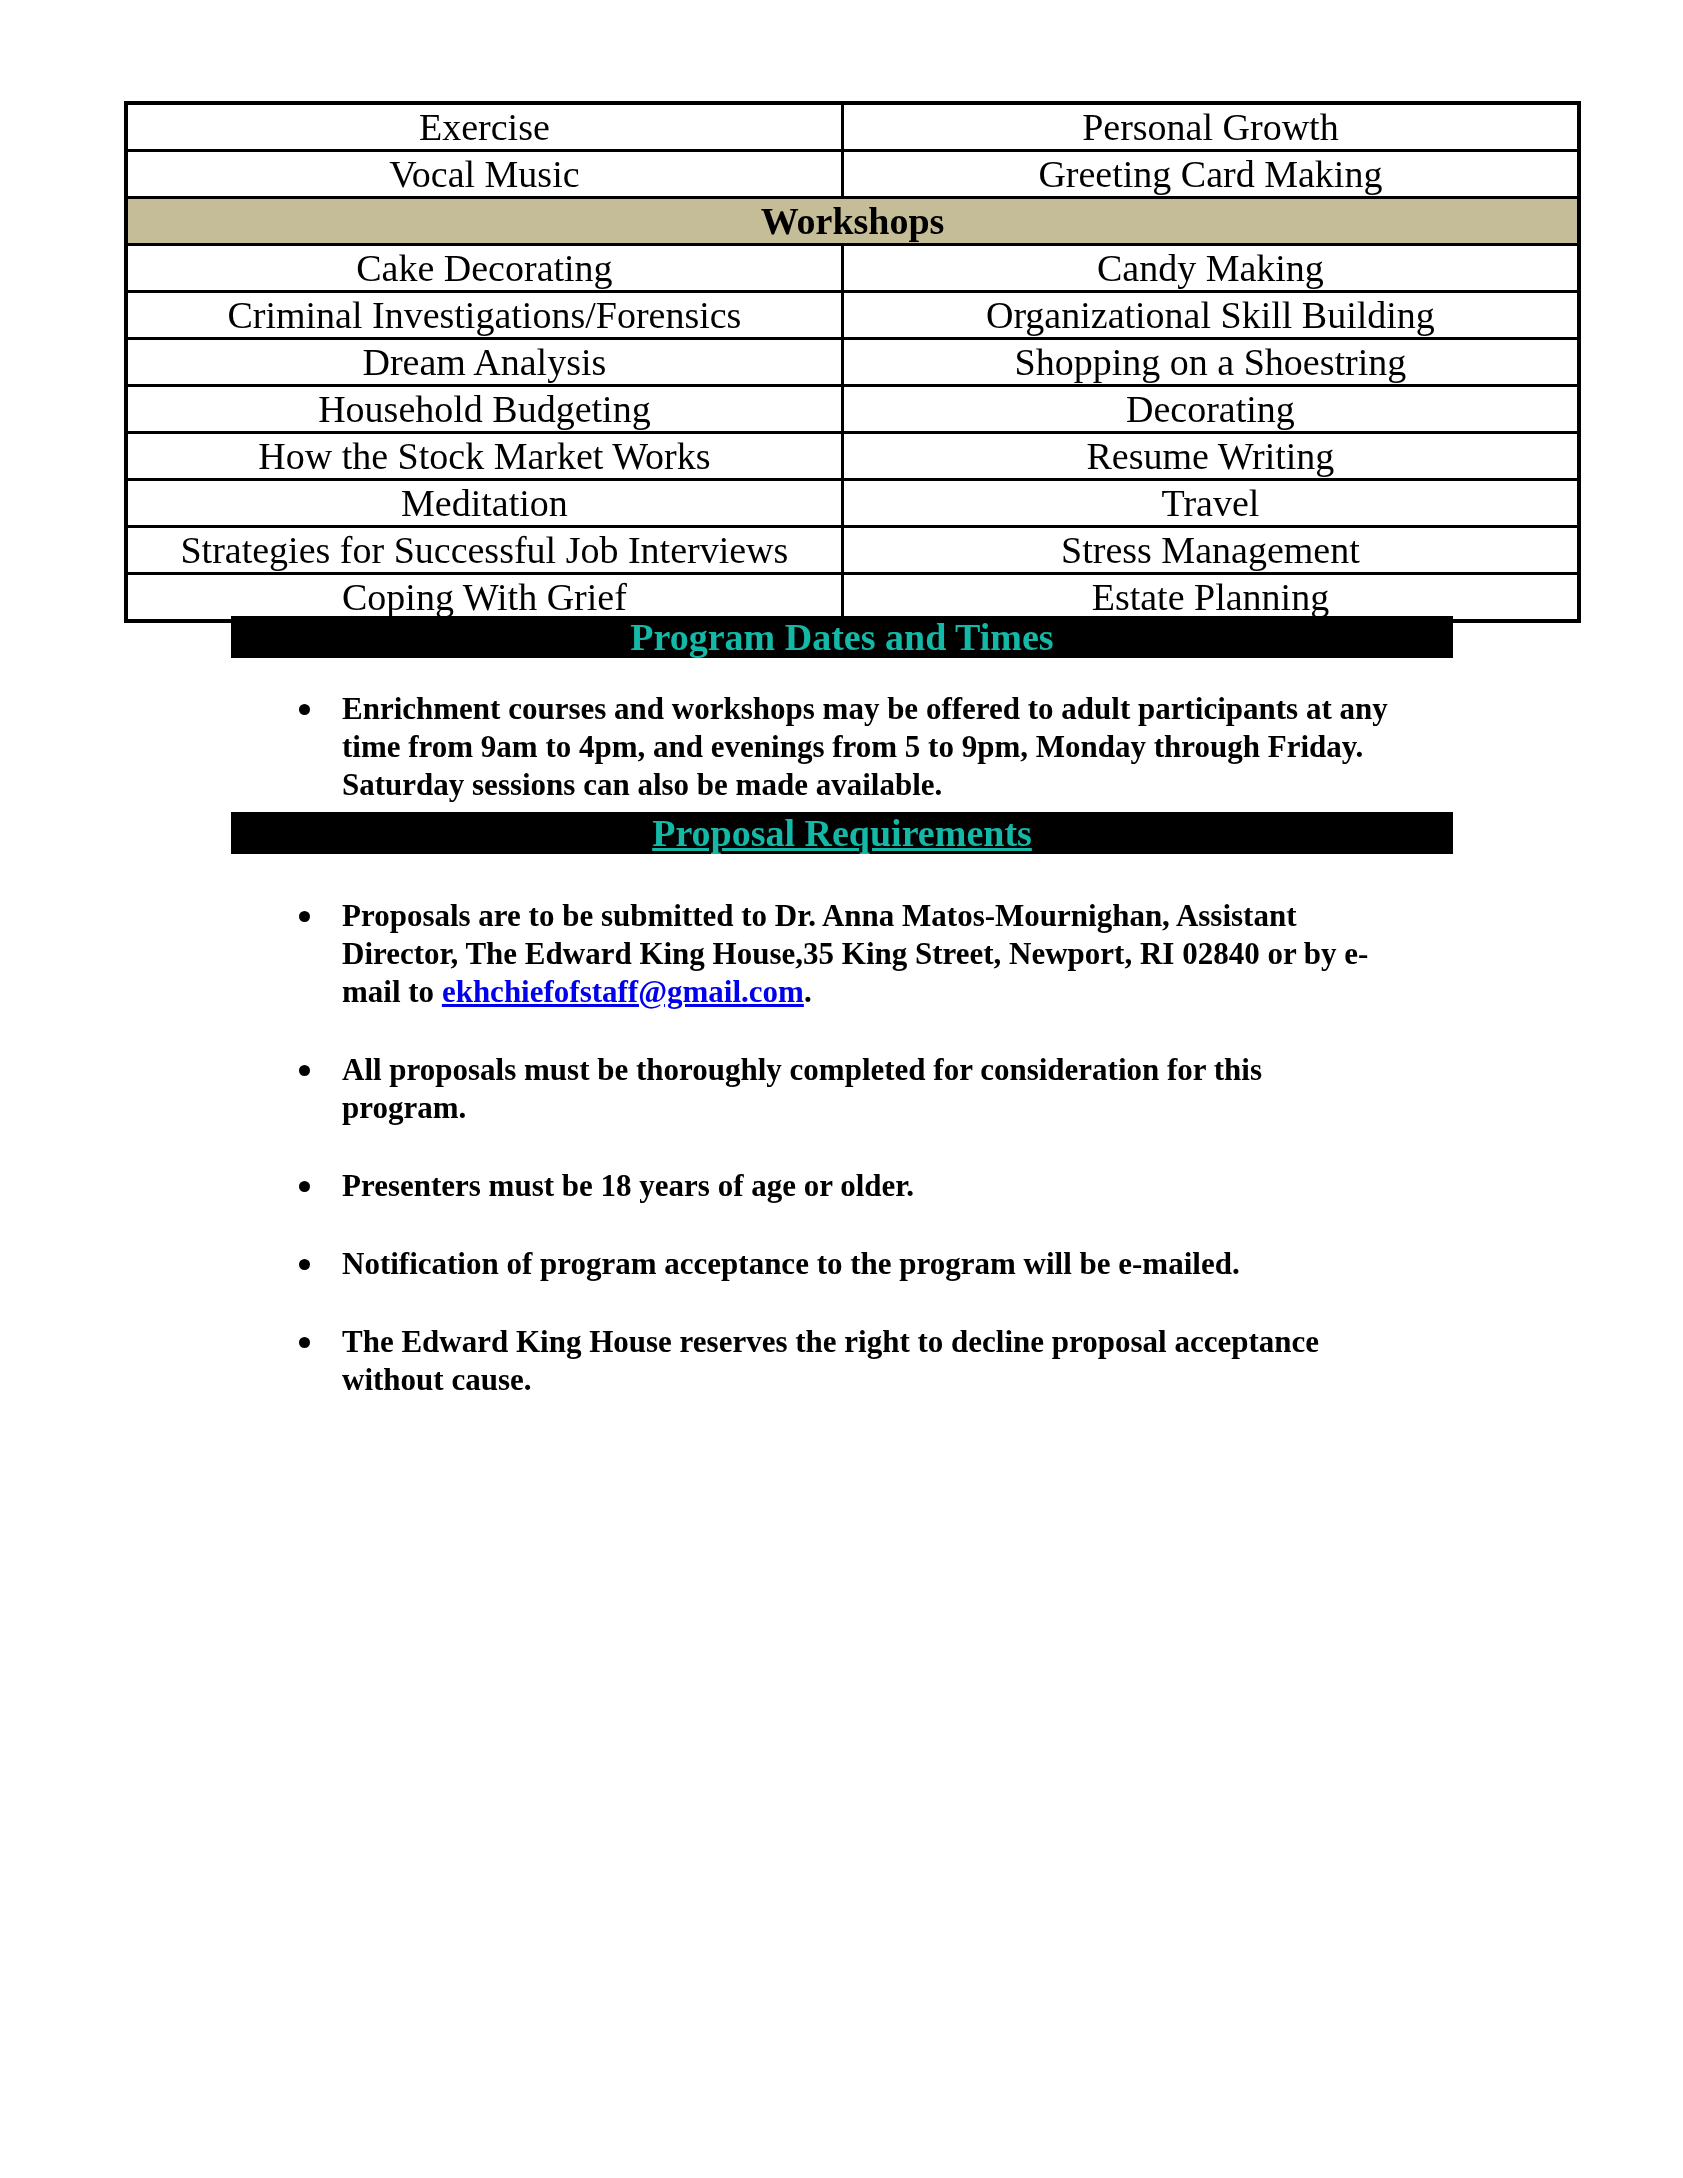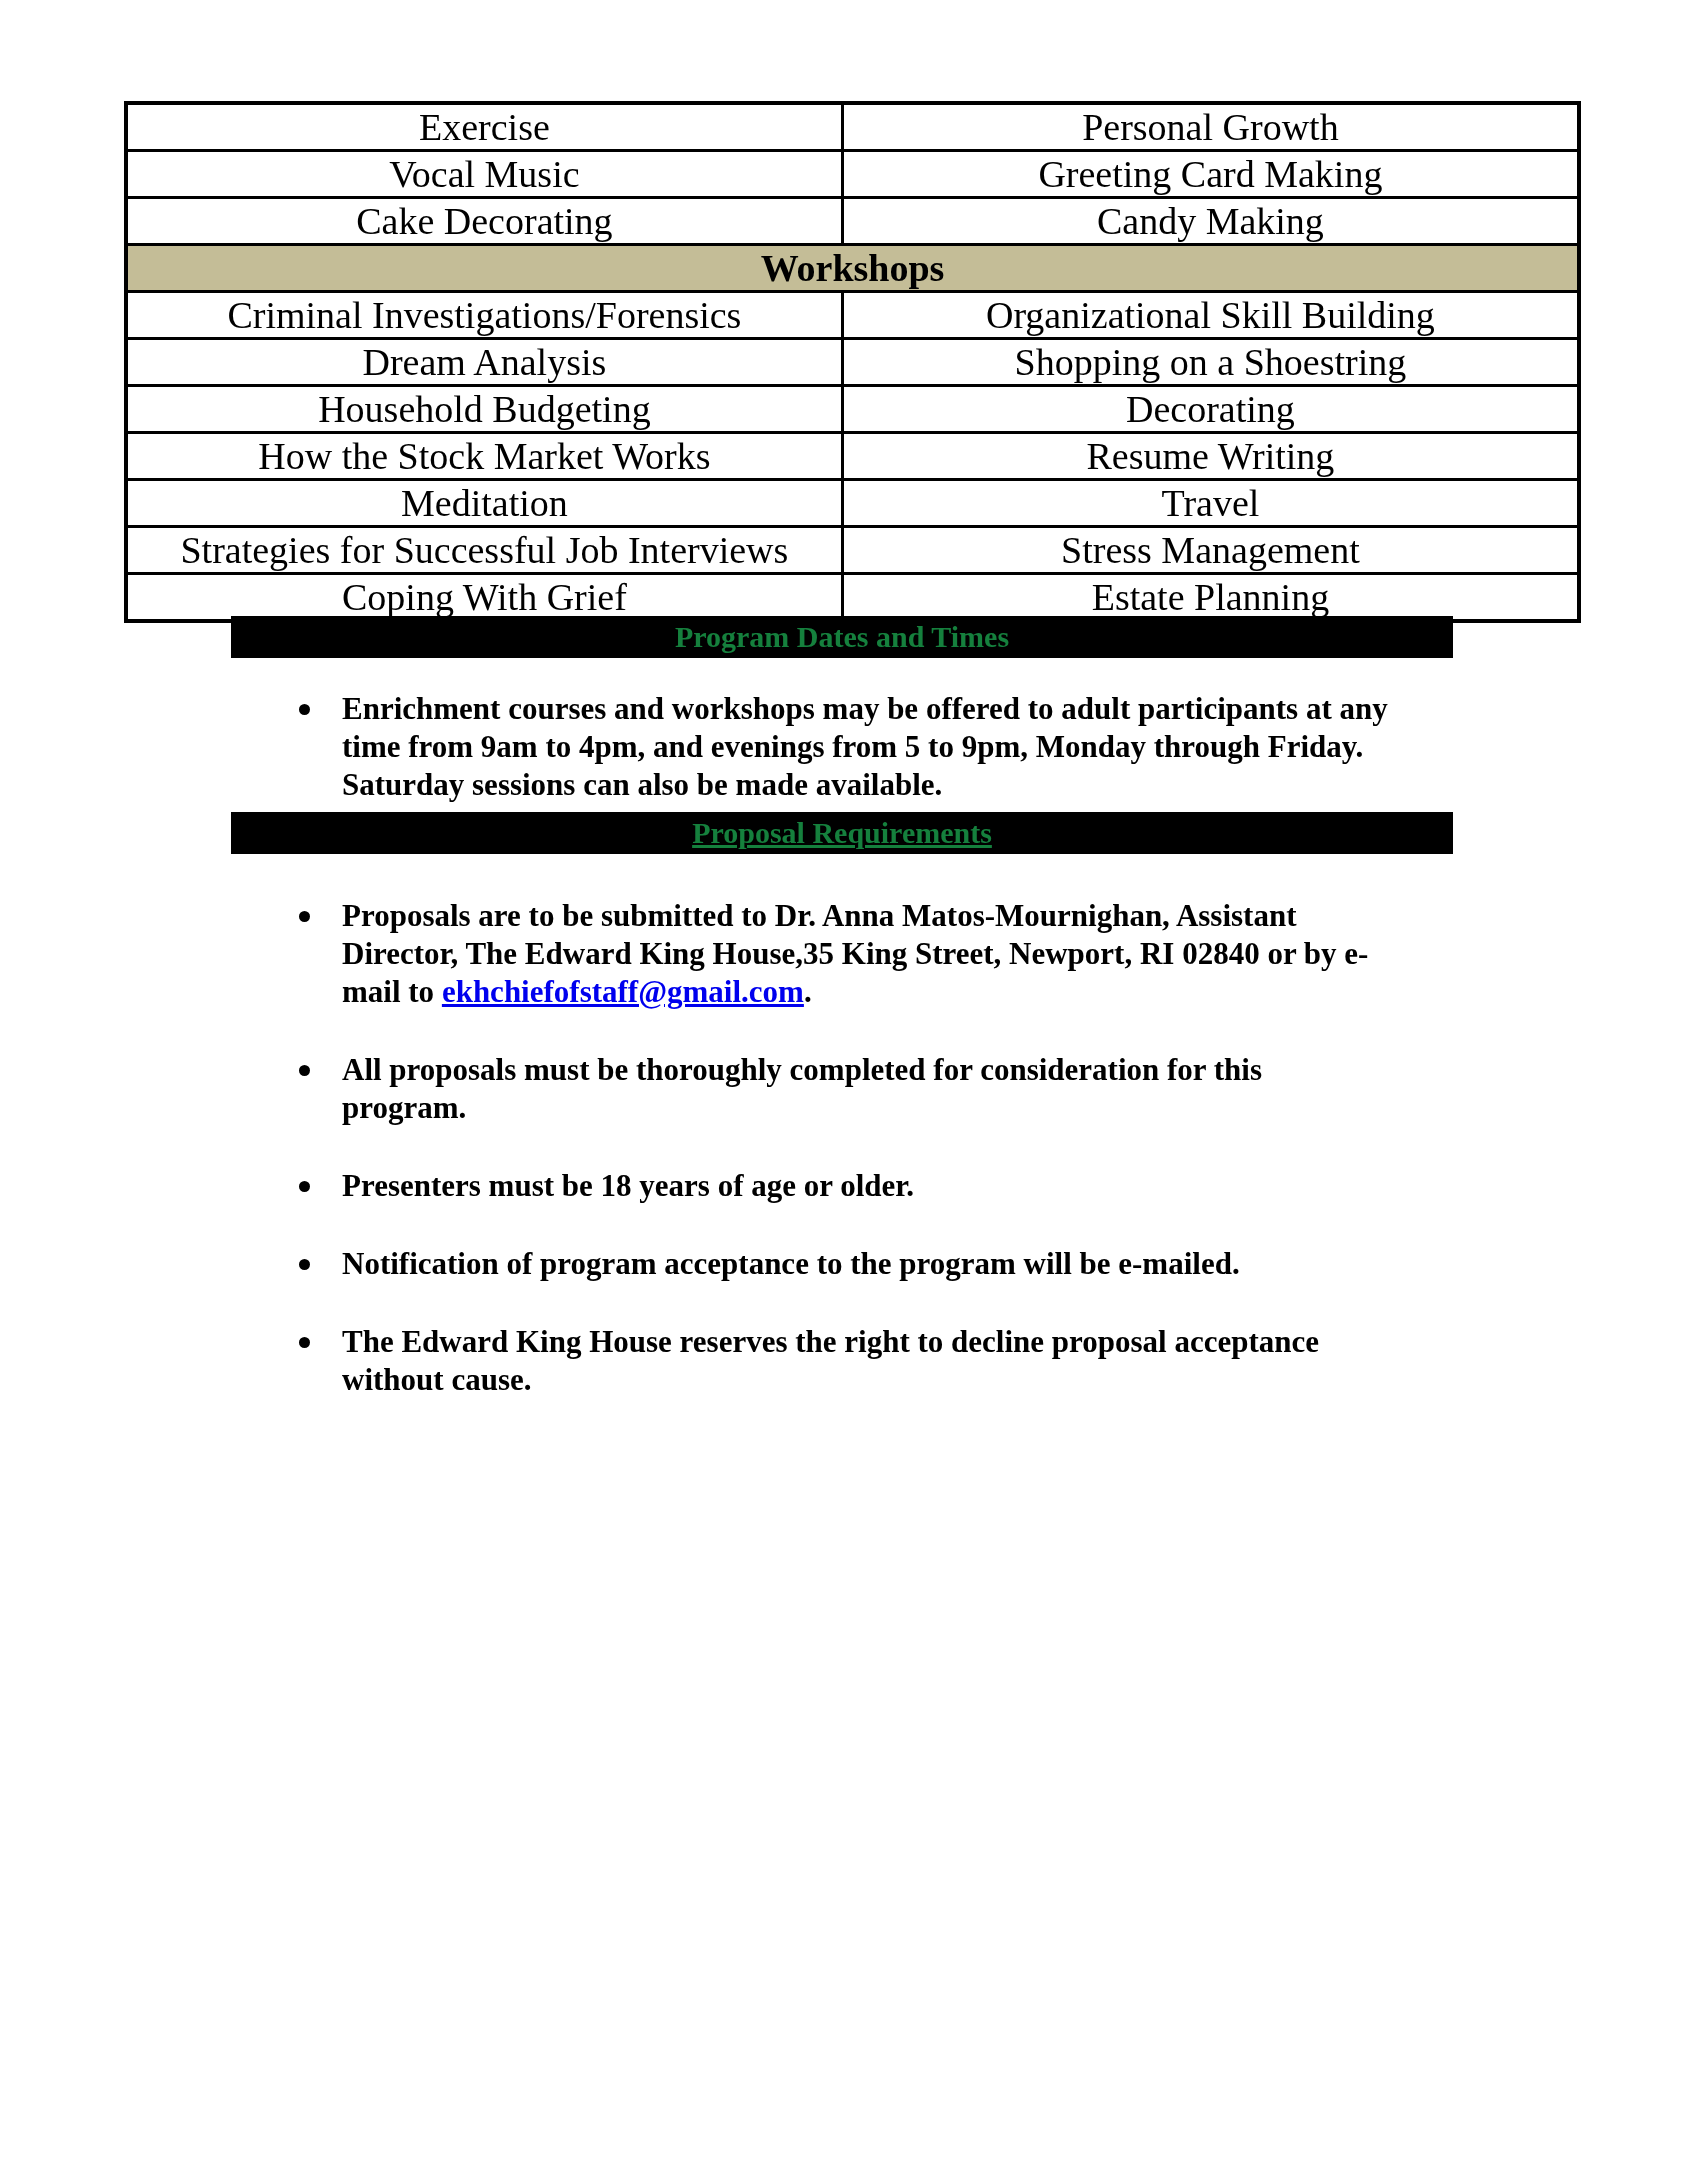--- a/index.html
+++ b/index.html
@@ -41,23 +41,23 @@
     font-weight: bold;
   }
 
   
   .banner {
     position: absolute;
     left: 231px;
     width: 1222px;
     height: 42px;
     background: #000000;
-    color: #15803d;
+    color: #14b8a6;
     font-weight: bold;
-    font-size: 30px;
+    font-size: 38px;
     text-align: center;
     line-height: 42px;
   }
   .banner.program-dates { top: 616px; }
   .banner.proposal-reqs { top: 812px; text-decoration: underline; }
 
   
   .bullet-list {
     position: absolute;
     left: 342px;
@@ -100,25 +100,25 @@
     <tbody>
       <tr>
         <td>Exercise</td>
         <td>Personal Growth</td>
       </tr>
       <tr>
         <td>Vocal Music</td>
         <td>Greeting Card Making</td>
       </tr>
       <tr>
+        <td class="workshops-header" colspan="2">Workshops</td>
+      </tr>
+      <tr>
         <td>Cake Decorating</td>
         <td>Candy Making</td>
-      </tr>
-      <tr>
-        <td class="workshops-header" colspan="2">Workshops</td>
       </tr>
       <tr>
         <td>Criminal Investigations/Forensics</td>
         <td>Organizational Skill Building</td>
       </tr>
       <tr>
         <td>Dream Analysis</td>
         <td>Shopping on a Shoestring</td>
       </tr>
       <tr>

